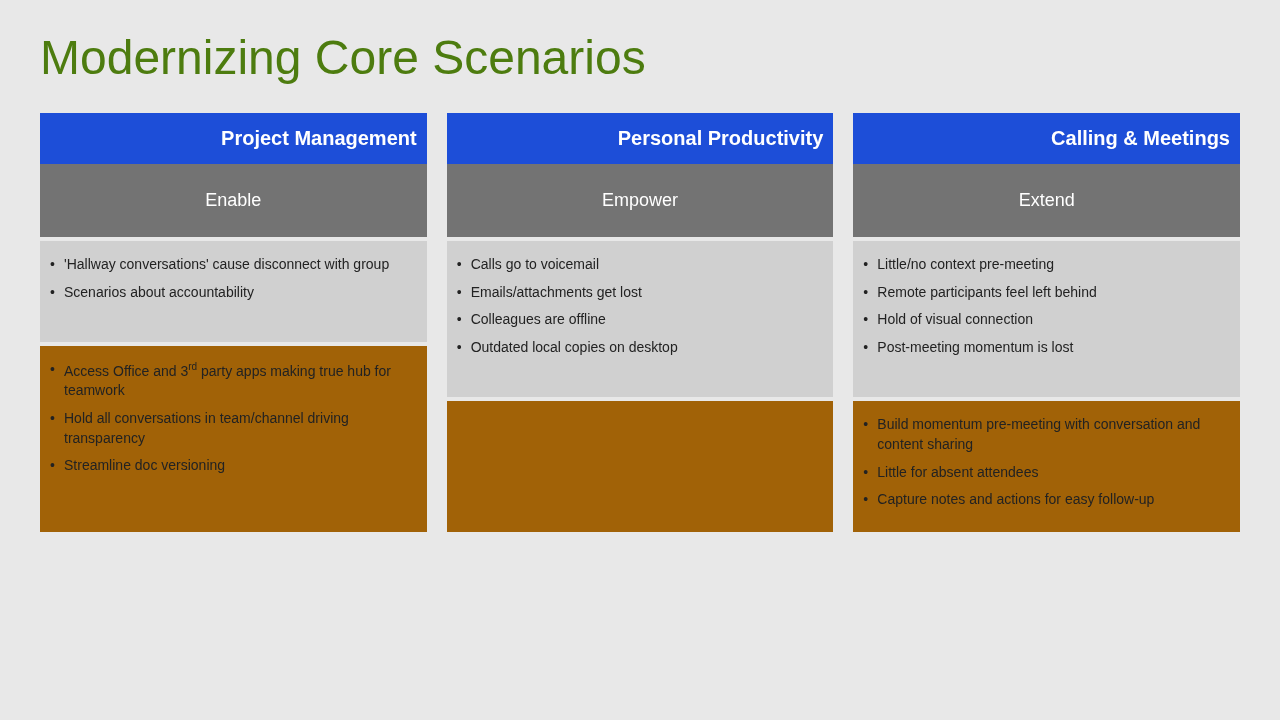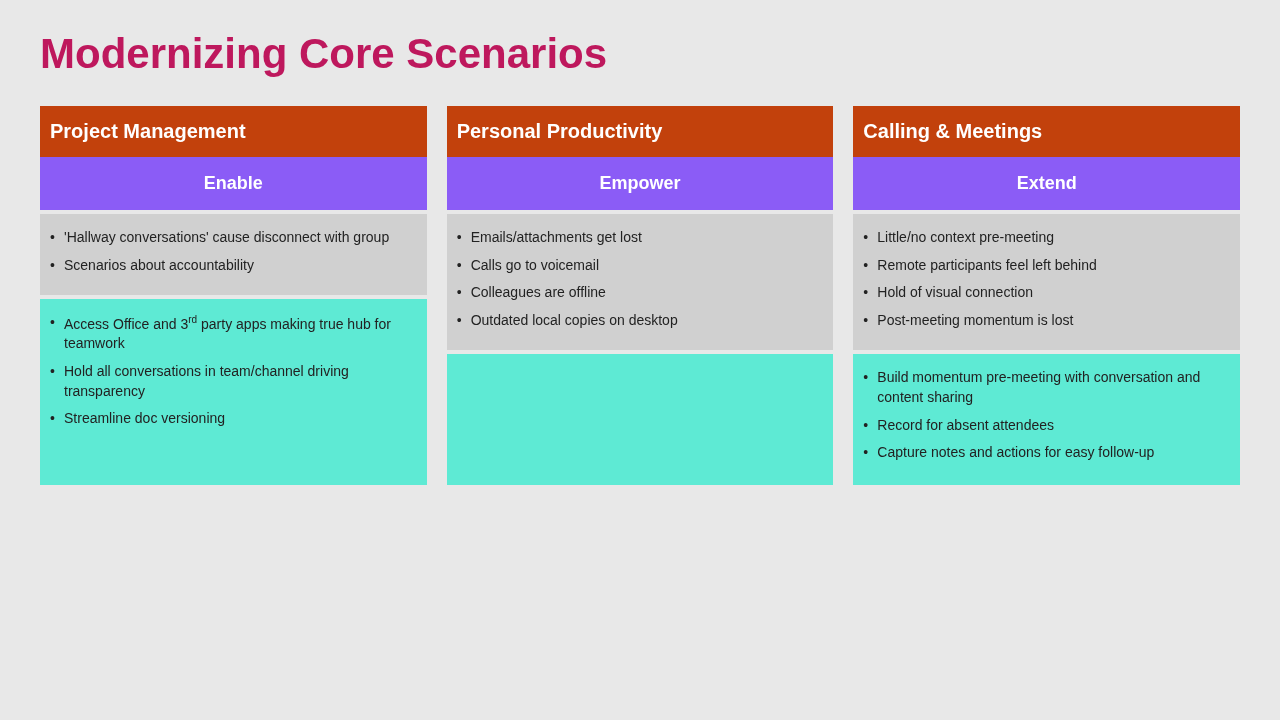--- a/index.html
+++ b/index.html
@@ -5,59 +5,59 @@
     * { box-sizing: border-box; margin: 0; padding: 0; }
     body {
       background-color: #e8e8e8;
       font-family: 'Segoe UI', Arial, sans-serif;
       width: 1280px;
       height: 720px;
       overflow: hidden;
       padding: 30px 40px;
     }
     h1 {
-      font-size: 42px;
-      font-weight: 700;
-      color: #be185d;
+      font-size: 48px;
+      font-weight: 400;
+      color: #4d7c0f;
       margin-bottom: 28px;
     }
     .grid {
       display: grid;
       grid-template-columns: 1fr 1fr 1fr;
       gap: 20px;
     }
     .column {
       display: flex;
       flex-direction: column;
     }
     .col-header {
       color: white;
-      text-align: left;
+      text-align: right;
       padding: 14px 10px;
       font-size: 20px;
       font-weight: 600;
-      background-color: #c2410c;
+      background-color: #1d4ed8;
     }
     .col-subheader {
-      background-color: #8b5cf6;
+      background-color: #737373;
       color: white;
       text-align: center;
-      padding: 16px;
+      padding: 26px;
       font-size: 18px;
-      font-weight: 700;
+      font-weight: 400;
       margin-bottom: 4px;
     }
     .problems-box {
       background-color: #d0d0d0;
-      padding: 14px 10px 12px 6px;
+      padding: 14px 10px 32px 6px;
       flex: 0 0 auto;
       margin-bottom: 4px;
     }
     .solutions-box {
-      background-color: #5eead4;
+      background-color: #a16207;
       padding: 14px 10px 14px 6px;
       flex: 1;
     }
     .bullet-list {
       list-style: none;
       padding: 0;
     }
     .bullet-list li {
       position: relative;
       padding-left: 18px;
@@ -98,22 +98,22 @@
           <li>Hold all conversations in team/channel driving transparency</li>
           <li>Streamline doc versioning</li>
         </ul>
       </div>
     </div>
     <div class="column">
       <div class="col-header">Personal Productivity</div>
       <div class="col-subheader">Empower</div>
       <div class="problems-box">
         <ul class="bullet-list">
+          <li>Calls go to voicemail</li>
           <li>Emails/attachments get lost</li>
-          <li>Calls go to voicemail</li>
           <li>Colleagues are offline</li>
           <li>Outdated local copies on desktop</li>
         </ul>
       </div>
       <div class="solutions-box">
         <ul class="bullet-list">
         </ul>
       </div>
     </div>
     <div class="column">
@@ -123,18 +123,18 @@
         <ul class="bullet-list">
           <li>Little/no context pre-meeting</li>
           <li>Remote participants feel left behind</li>
           <li>Hold of visual connection</li>
           <li>Post-meeting momentum is lost</li>
         </ul>
       </div>
       <div class="solutions-box">
         <ul class="bullet-list">
           <li>Build momentum pre-meeting with conversation and content sharing</li>
-          <li>Record for absent attendees</li>
+          <li>Little for absent attendees</li>
           <li>Capture notes and actions for easy follow-up</li>
         </ul>
       </div>
     </div>
   </div>
 
 </body></html>

